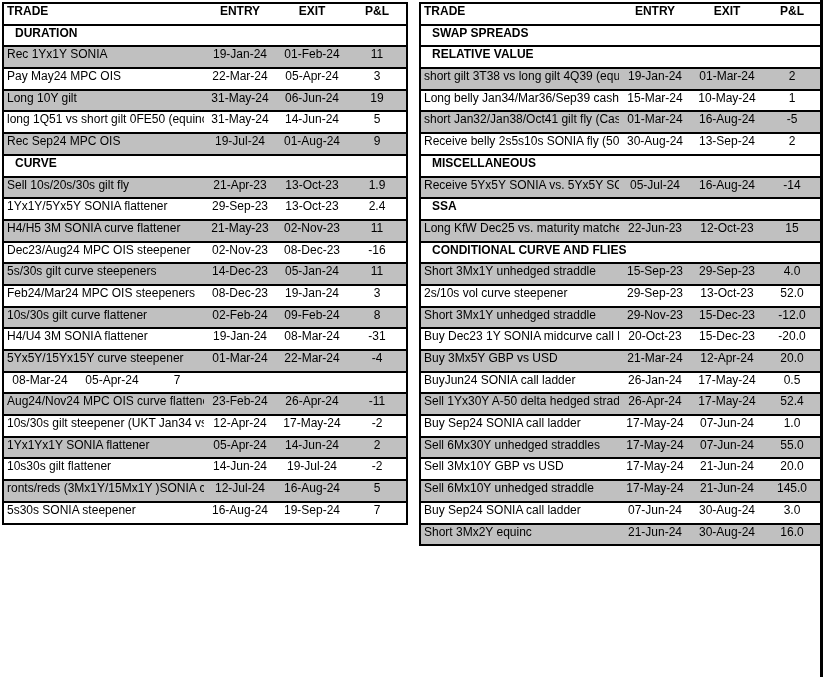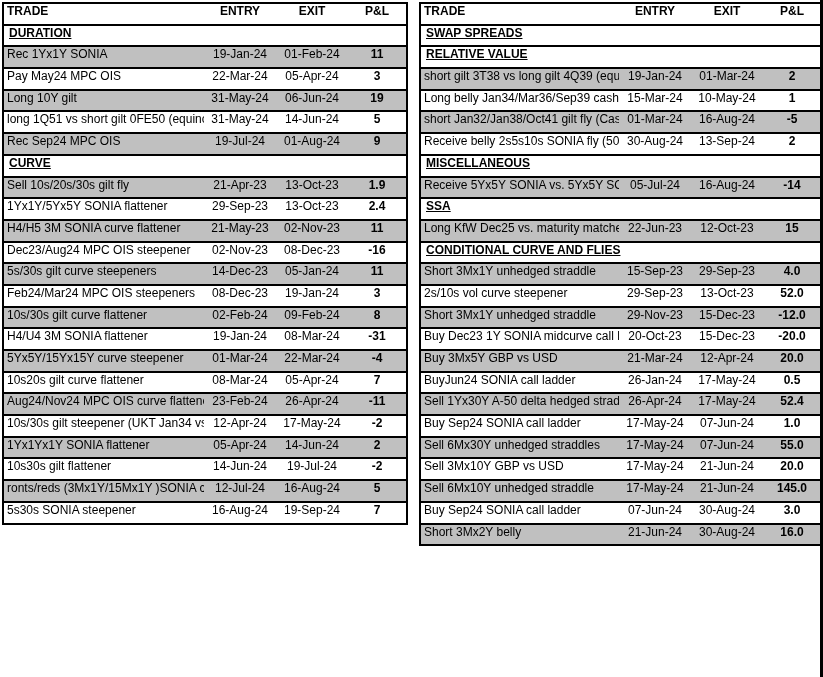--- a/index.html
+++ b/index.html
@@ -29,22 +29,22 @@
     background: #fff;
     overflow: hidden;
   }
   .row:last-child { border-bottom: none; }
   .row.shaded { background: var(--shaded, #C0C0C0); }
   .header-row .cell, .section-row .cell { font-weight: bold; }
   .cell { white-space: nowrap; overflow: hidden; }
   .c-trade { flex: 1 1 auto; padding-left: 3px; }
   .c-entry { flex: 0 0 72px; text-align: center; }
   .c-exit  { flex: 0 0 72px; text-align: center; }
-  .c-pl    { flex: 0 0 58px; text-align: center; font-weight: bold; }
-  .c-section { flex: 1 1 auto; padding-left: 5px; text-decoration: underline; }
+  .c-pl    { flex: 0 0 58px; text-align: center; }
+  .c-section { flex: 1 1 auto; padding-left: 11px; }
   #right-edge-line {
     position: absolute;
     top: 0; left: 820px;
     width: 3px; height: 677px;
     background: #000;
   }
 </style>
 </head>
 <body>
 
@@ -139,21 +139,20 @@
       <div class="cell c-exit">08-Mar-24</div>
       <div class="cell c-pl">-31</div>
     </div>
     <div class="row data-row shaded">
       <div class="cell c-trade">5Yx5Y/15Yx15Y curve steepener</div>
       <div class="cell c-entry">01-Mar-24</div>
       <div class="cell c-exit">22-Mar-24</div>
       <div class="cell c-pl">-4</div>
     </div>
     <div class="row data-row">
-      <div class="cell c-trade">10s20s gilt curve flattener</div>
       <div class="cell c-entry">08-Mar-24</div>
       <div class="cell c-exit">05-Apr-24</div>
       <div class="cell c-pl">7</div>
     </div>
     <div class="row data-row shaded">
       <div class="cell c-trade">Aug24/Nov24 MPC OIS curve flatteners</div>
       <div class="cell c-entry">23-Feb-24</div>
       <div class="cell c-exit">26-Apr-24</div>
       <div class="cell c-pl">-11</div>
     </div>
@@ -312,19 +311,19 @@
       <div class="cell c-exit">21-Jun-24</div>
       <div class="cell c-pl">145.0</div>
     </div>
     <div class="row data-row">
       <div class="cell c-trade">Buy Sep24 SONIA call ladder</div>
       <div class="cell c-entry">07-Jun-24</div>
       <div class="cell c-exit">30-Aug-24</div>
       <div class="cell c-pl">3.0</div>
     </div>
     <div class="row data-row shaded">
-      <div class="cell c-trade">Short 3Mx2Y belly</div>
+      <div class="cell c-trade">Short 3Mx2Y equinc</div>
       <div class="cell c-entry">21-Jun-24</div>
       <div class="cell c-exit">30-Aug-24</div>
       <div class="cell c-pl">16.0</div>
     </div>
   </div>
 <div id="right-edge-line"></div>
 
 </body></html>

